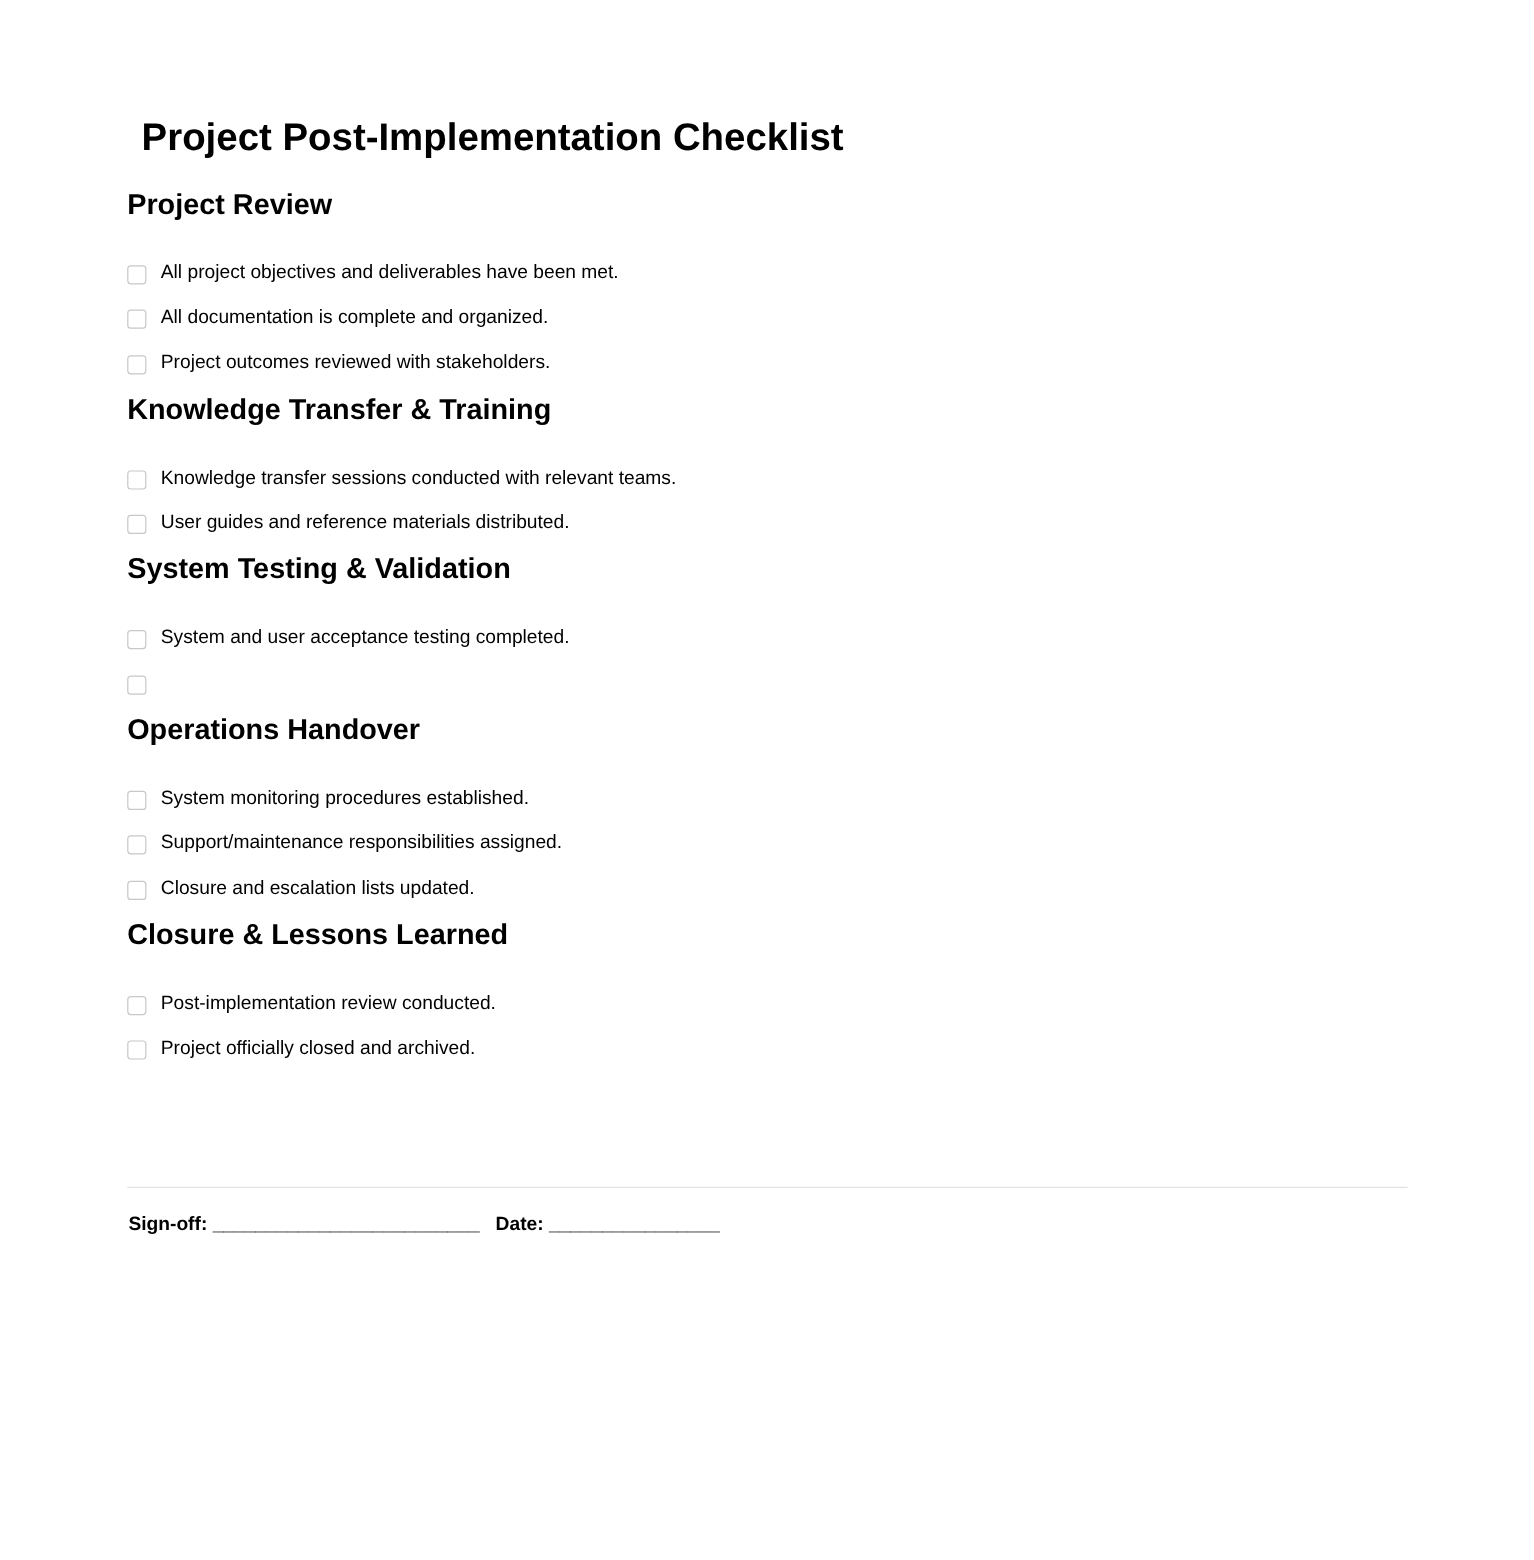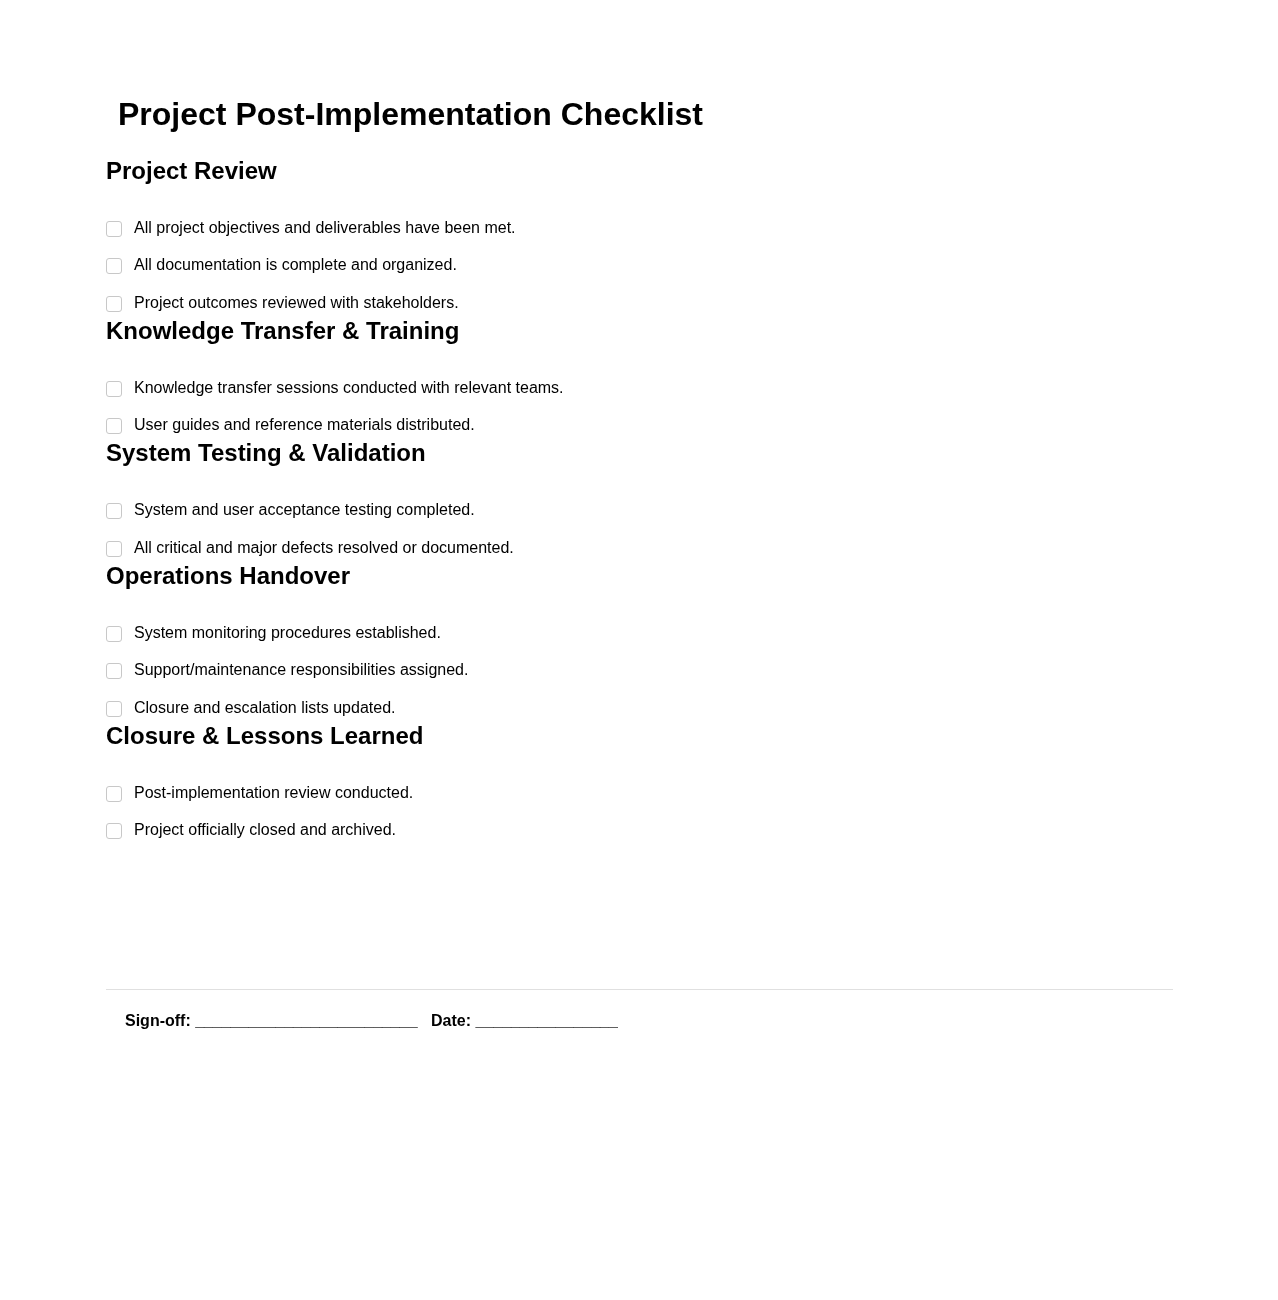--- a/index.html
+++ b/index.html
@@ -10,39 +10,39 @@
   .page { position: absolute; left: 106px; top: 80px; width: 1067px; }
   h1 {
     font-size: 32px; font-weight: bold; margin: 12px; line-height: 44px;
     letter-spacing: 0px;
   }
   .section { margin-top: 0; }
   h2 {
     font-size: 24px; font-weight: bold; margin: 0; line-height: 32px;
   }
   .sec-first h2 { margin-top: 3px; }
-  .section h2 { margin-top: 3px; }
+  .section h2 { margin-top: 14px; }
   .sec-first h2 { margin-top: 19px; }
   ul { list-style: none; margin: 0; padding: 0; margin-top: 12px; }
   li {
     display: flex; align-items: flex-end; height: 37.7px;
     font-size: 16px;
   }
   .cb {
     width: 16px; height: 16px; border: 1px solid #c8c8c8; border-radius: 3px;
     margin-right: 12px; margin-top: -4px; box-sizing: border-box; flex: none;
     background: #fff;
   }
   hr {
     border: none; border-top: 1px solid #e0e0e0; margin: 0;
     position: absolute; left: 106px; top: 989px; width: 1067px;
   }
   .signoff {
     position: absolute; left: 107px; top: 1012px;
-    font-size: 16px; font-weight: bold; white-space: pre; margin-left: 18px;
+    font-size: 16px; font-weight: bold; white-space: pre;
   }
 </style>
 </head>
 <body>
 
 <div class="page">
   <h1>Project Post-Implementation Checklist</h1>
 
   <div class="section sec-first">
     <h2>Project Review</h2>
@@ -78,21 +78,20 @@
 
   <div class="section">
     <h2>System Testing &amp; Validation</h2>
     <ul>
       <li>
           <span class="cb"></span>
           <span>System and user acceptance testing completed.</span>
         </li>
       <li>
           <span class="cb"></span>
-          <span>All critical and major defects resolved or documented.</span>
         </li>
     </ul>
   </div>
 
   <div class="section">
     <h2>Operations Handover</h2>
     <ul>
       <li>
           <span class="cb"></span>
           <span>System monitoring procedures established.</span>

